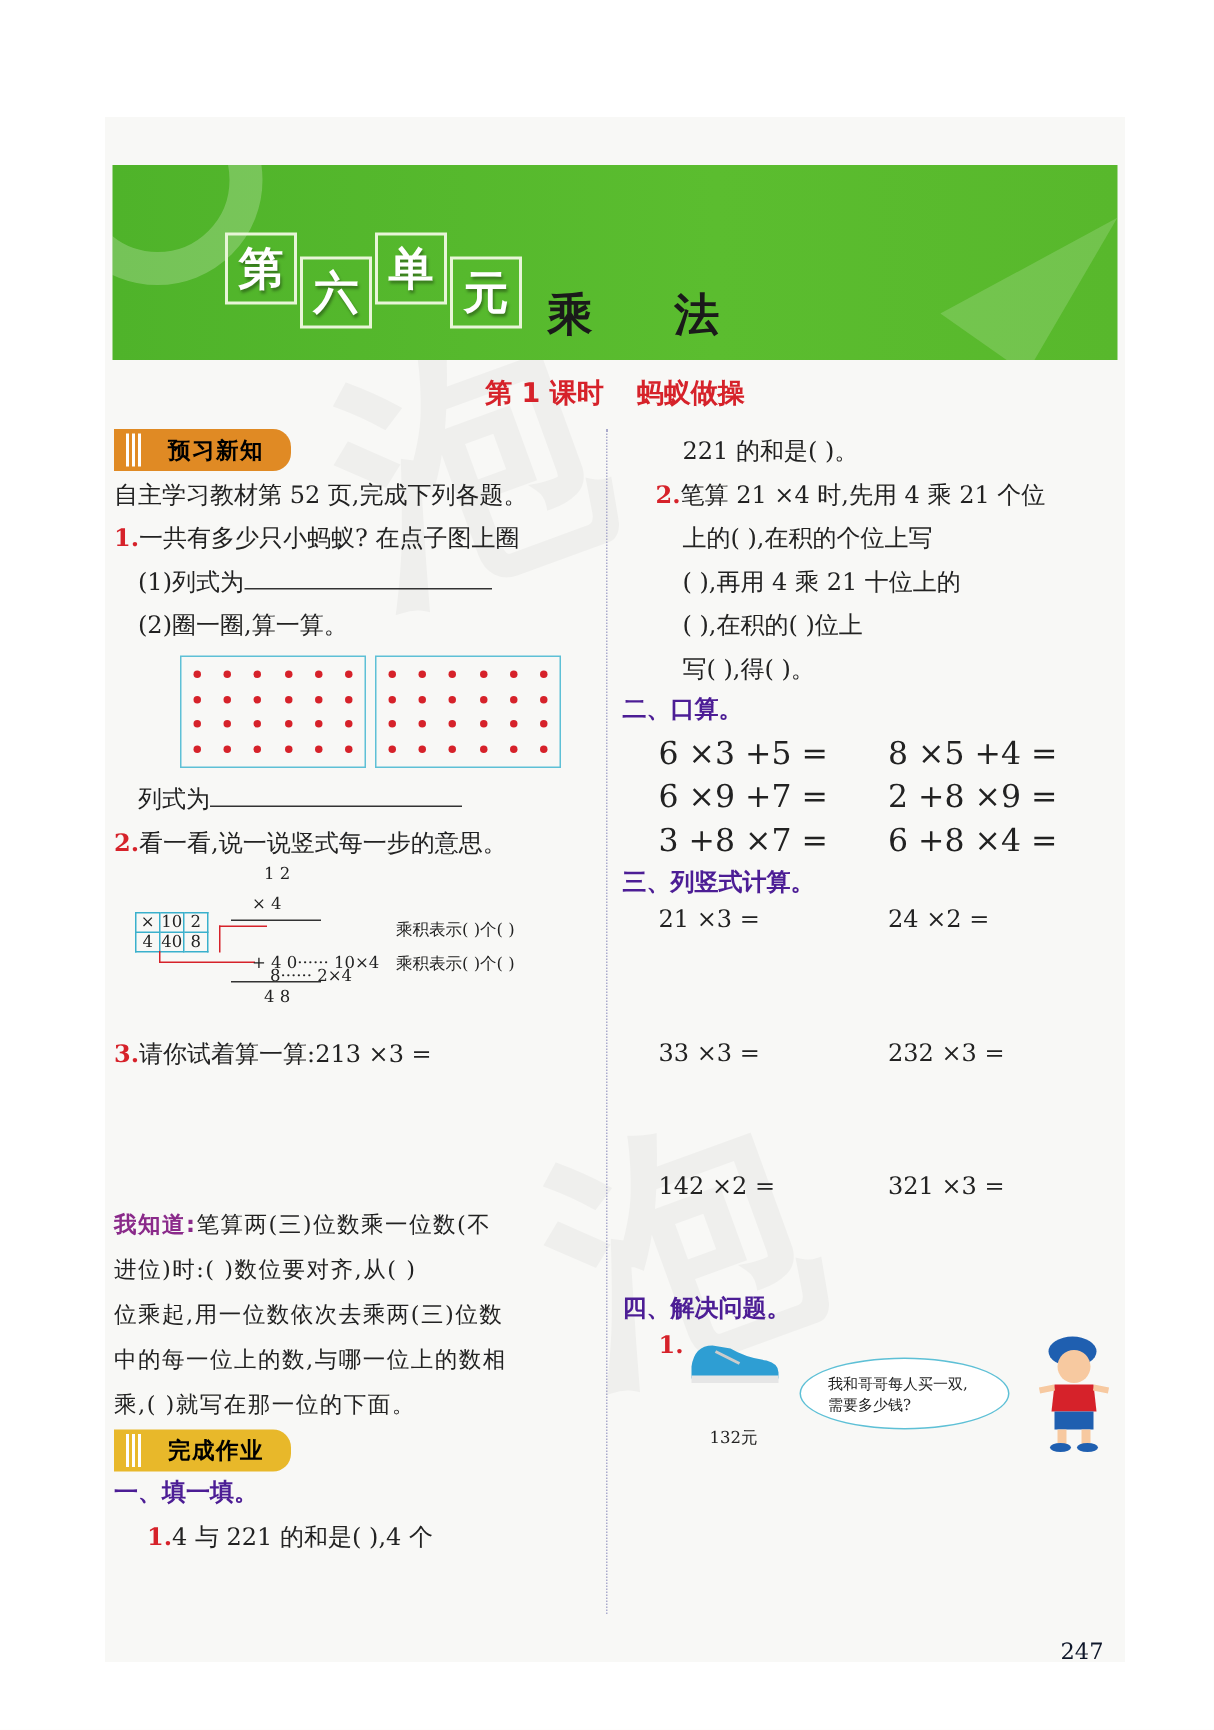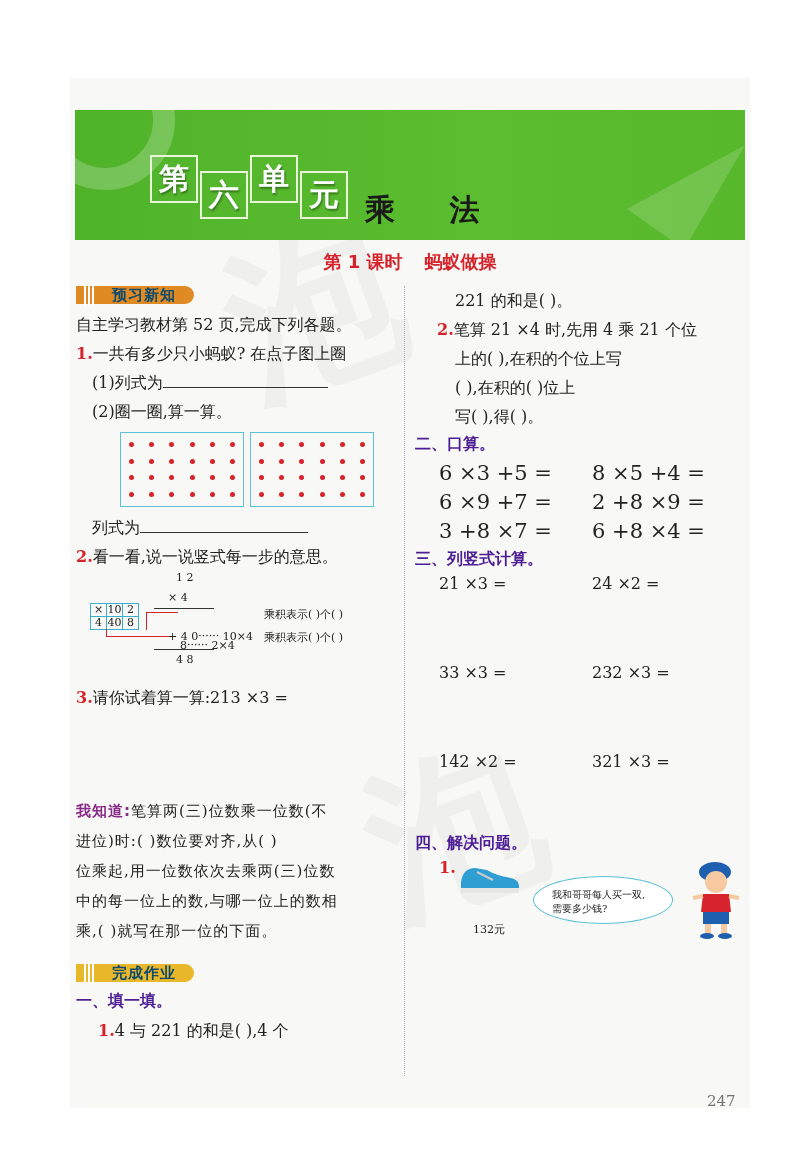--- a/index.html
+++ b/index.html
@@ -15,21 +15,21 @@
   .banner .deco2 { position: absolute; right: 20px; top: 10px; width: 0; height: 0; border-left: 60px solid transparent; border-right: 10px solid transparent; border-bottom: 120px solid rgba(255,255,255,0.16); transform: rotate(35deg); }
   .unit-boxes { position: absolute; left: 75px; top: 45px; display: flex; align-items: flex-start; }
   .unit-box { width: 48px; height: 48px; border: 2px solid #e8f5d8; color: #fff; font-family: "DejaVu Sans", sans-serif; font-weight: bold; font-size: 30px; display: flex; align-items: center; justify-content: center; text-shadow: 1px 2px 2px rgba(0,0,0,0.35); margin-right: 2px; }
   .unit-box.low { margin-top: 16px; }
   .unit-title { position: absolute; left: 290px; top: 80px; font-family: "DejaVu Sans", sans-serif; font-weight: bold; font-size: 30px; color: #1a1a1a; letter-spacing: 22px; }
   .lesson-title { position: absolute; top: 172px; left: 0; width: 680px; text-align: center; font-family: "DejaVu Sans", sans-serif; font-weight: bold; font-size: 18px; color: #d6222a; }
   .lesson-title .gap { display: inline-block; width: 22px; }
   .col-divider { position: absolute; left: 334px; top: 208px; height: 790px; border-left: 1px dotted #aac; }
   .left-col { position: absolute; left: 6px; top: 208px; width: 320px; }
   .right-col { position: absolute; left: 345px; top: 208px; width: 330px; }
-  .pill { display: inline-flex; align-items: center; height: 18px; padding: 0 18px 0 8px; border-radius: 0 12px 12px 0; color: #0c4a6e; font-weight: bold; font-size: 15px; letter-spacing: 1px; text-align: center; }
+  .pill { display: inline-flex; align-items: center; height: 28px; padding: 0 18px 0 8px; border-radius: 0 12px 12px 0; color: #000000; font-weight: bold; font-size: 15px; letter-spacing: 1px; text-align: center; }
   .pill.orange { background: #e08a24; }
   .pill.yellow { background: #e8b82a; }
   .pill .bars { display: inline-block; width: 12px; height: 22px; margin-right: 16px; background: repeating-linear-gradient(90deg, #fff 0 2px, transparent 2px 4px); }
   .line { font-size: 16px; line-height: 29px; white-space: nowrap; }
   .num { color: #d6222a; font-weight: bold; }
   .indent1 { padding-left: 16px; }
   .indent2 { padding-left: 22px; }
   .blank-line { display: inline-block; border-bottom: 1px solid #333; vertical-align: baseline; height: 16px; }
   .dot-grids { display: flex; gap: 6px; margin: 6px 0 6px 44px; }
   .dot-grid { width: 124px; height: 75px; border: 1.5px solid #5ec0d6; display: grid; grid-template-columns: repeat(6, 1fr); grid-template-rows: repeat(4, 1fr); padding: 3px 0; }
@@ -44,21 +44,21 @@
   .know-text { font-size: 15px; line-height: 30px; letter-spacing: 1px; }
   .green-head { color: #4c1d95; font-weight: bold; font-family: Liberation Mono, monospace; font-size: 16px; line-height: 28px; }
   .calc-row { display: flex; font-size: 21px; line-height: 29px; padding-left: 24px; }
   .calc-row span { width: 178px; }
   .vcalc-row { display: flex; font-size: 16px; padding-left: 24px; height: 89px; }
   .vcalc-row span { width: 178px; }
   .problem { position: relative; height: 90px; }
   .shoe { position: absolute; left: 42px; top: 4px; width: 64px; height: 34px; }
   .bubble { position: absolute; left: 118px; top: 18px; width: 140px; height: 48px; border: 1.5px solid #5ec0d6; border-radius: 50%; background: #fff; font-size: 10px; line-height: 14px; padding: 11px 0 0 18px; }
   .kid { position: absolute; left: 276px; top: 0; width: 50px; height: 82px; }
-  .page-num { position: absolute; left: 637px; top: 1014px; font-size: 15px; color: #737373; }
+  .page-num { position: absolute; left: 637px; top: 1014px; font-size: 15px; color: #0f172a; }
   .watermark { position: absolute; font-family: "DejaVu Sans", sans-serif; font-size: 170px; font-weight: bold; color: rgba(0,0,0,0.035); transform: rotate(-20deg); pointer-events: none; }
 </style>
 </head>
 <body>
 
 <div class="page">
   <div class="watermark" style="left:160px;top:120px;">泡</div>
   <div class="watermark" style="left:300px;top:640px;">泡</div>
 
 
@@ -178,32 +178,33 @@
     <div style="height:84px"></div>
 
     <div class="know-text">
       <div><span class="know-label">我知道:</span><span>笔算两(三)位数乘一位数(不</span></div>
       <div>进位)时:(      )数位要对齐,从(      )</div>
       <div>位乘起,用一位数依次去乘两(三)位数</div>
       <div>中的每一位上的数,与哪一位上的数相</div>
       <div>乘,(      )就写在那一位的下面。</div>
     </div>
 
-    <div class="pill yellow" style="margin-top:18px">
+    <div class="pill yellow" style="margin-top:2px">
         <span class="bars"></span>
         <span>完成作业</span>
       </div>
     <div class="green-head">一、填一填。</div>
     <div class="line indent2"><span class="num">1.</span><span>4 与 221 的和是(          ),4 个</span></div>
   </div>
 
   <div class="right-col">
     <div class="line" style="padding-left:40px">221 的和是(          )。</div>
     <div class="line" style="padding-left:22px"><span class="num">2.</span><span>笔算 21 ×4 时,先用 4 乘 21 个位</span></div>
     <div class="line" style="padding-left:40px">上的(          ),在积的个位上写</div>
+    <div class="line" style="padding-left:40px">(          ),再用 4 乘 21 十位上的</div>
     <div class="line" style="padding-left:40px">(          ),在积的(          )位上</div>
     <div class="line" style="padding-left:40px">写(          ),得(          )。</div>
 
     <div class="green-head">二、口算。</div>
     <div class="calc-row">
         <span>6 ×3 +5 =</span>
         <span>8 ×5 +4 =</span>
       </div>
     <div class="calc-row">
         <span>6 ×9 +7 =</span>

